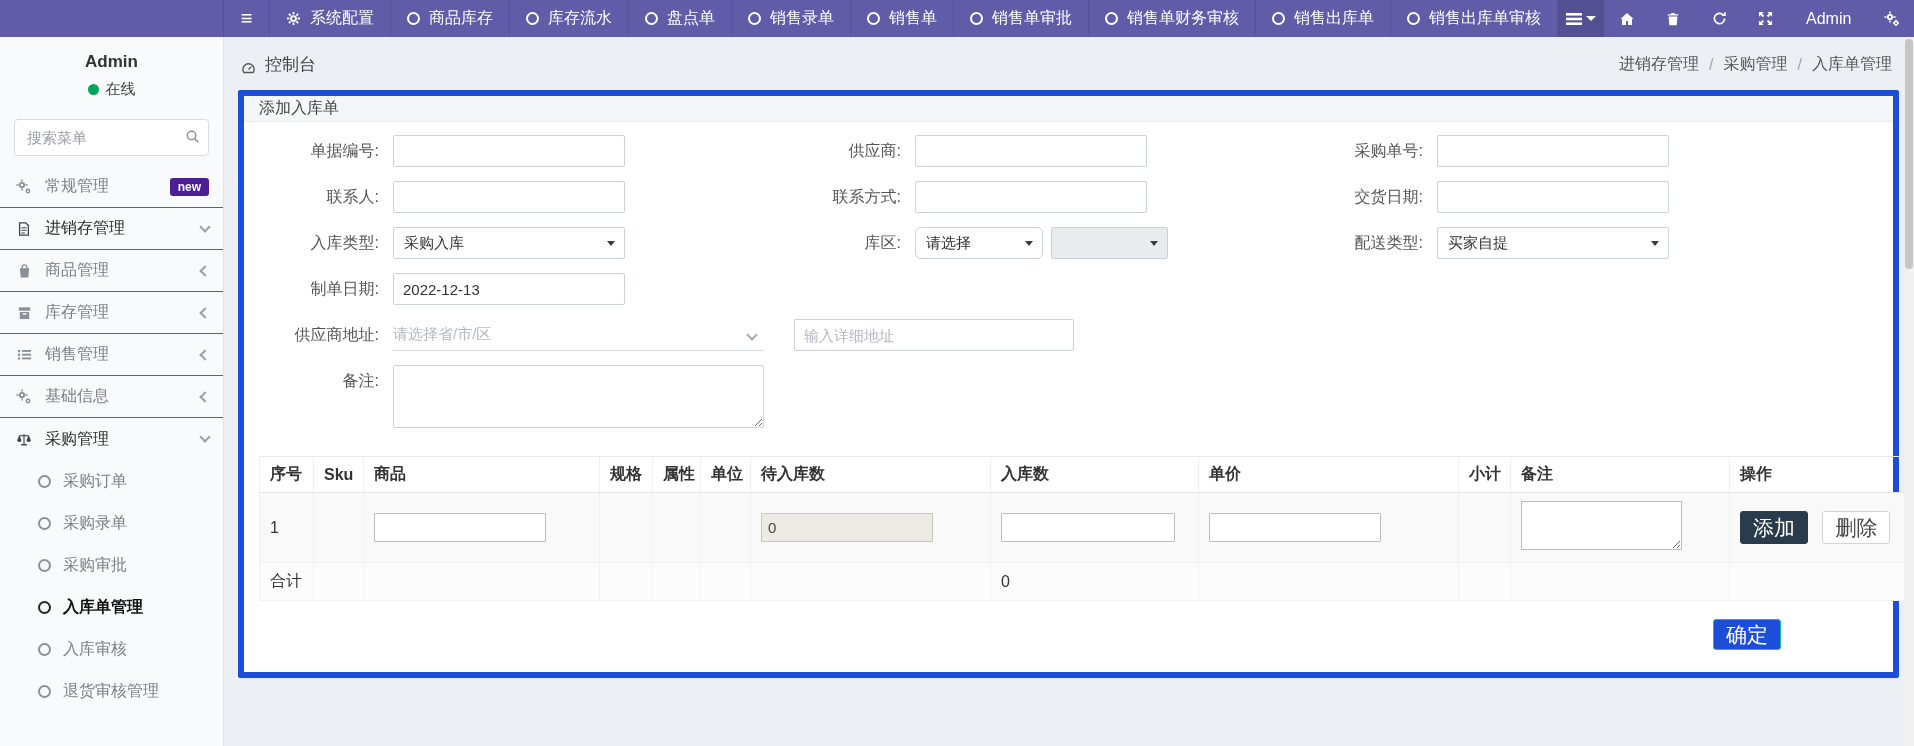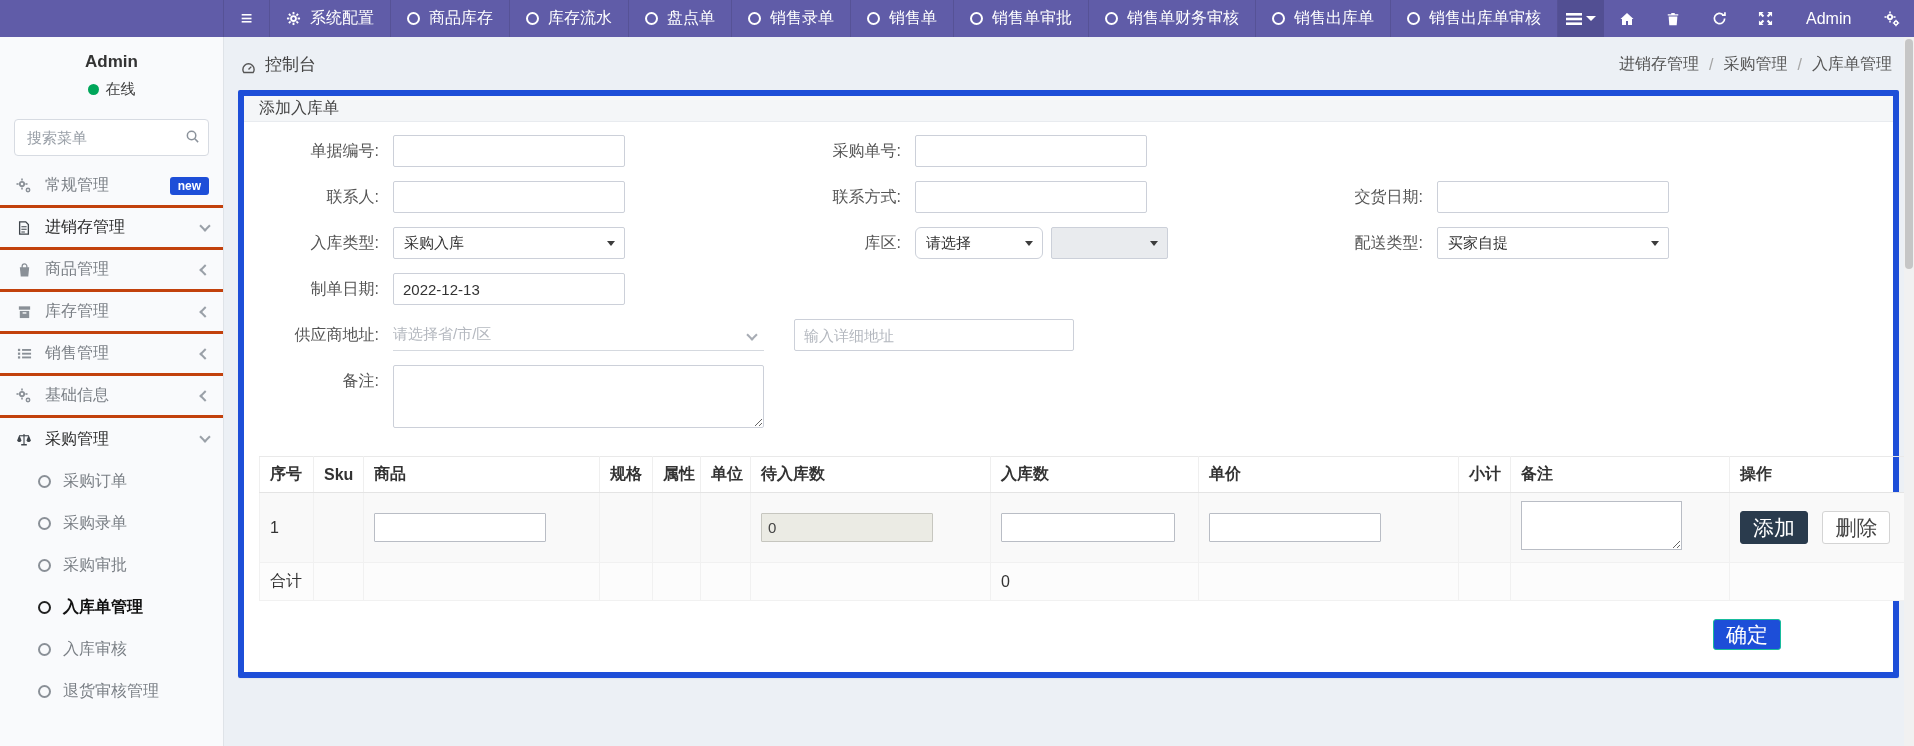--- a/index.html
+++ b/index.html
@@ -24,25 +24,25 @@
   .sidebar { position:absolute; left:0; top:37px; width:224px; bottom:0; background:#f9fafc; border-right:1px solid #dfe3e8; }
   .user-panel { text-align:center; padding:15px 0 6px; }
   .user-name { font-size:17px; font-weight:bold; color:#333; }
   .user-status { margin-top:8px; font-size:15px; color:#3c3c3c; display:flex; align-items:center; justify-content:center; gap:7px; }
   .dot-online { width:11px; height:11px; border-radius:50%; background:#00a65a; }
   .sidebar-search { margin:14px 14px 10px; position:relative; }
   .sidebar-search input { width:100%; height:37px; border:1px solid #d7dbe2; border-radius:4px; background:#fff; padding:0 32px 0 12px; font-size:15px; color:#555; outline:none; font-family:inherit; }
   .sidebar-search input::placeholder { color:#9aa0a8; }
   .sidebar-search .icon { position:absolute; right:9px; top:10px; color:#8b929b; }
   .menu { list-style:none; }
-  .menu-item { height:42px; display:flex; align-items:center; gap:11px; padding:0 14px; font-size:16px; color:#7a7f85; border-bottom:3px solid #c2410c; cursor:pointer; }
+  .menu-item { height:42px; display:flex; align-items:center; gap:11px; padding:0 14px; font-size:16px; color:#7a7f85; border-bottom:1px solid #c2410c; cursor:pointer; }
   .menu-item .icon { width:20px; color:#8a9097; flex:none; }
   .menu-item.open { color:#2c2c2c; }
   .menu-item.open .icon { color:#3f454b; }
-  .badge-new { margin-left:auto; background:#1d4ed8; color:#fff; font-size:12px; font-weight:bold; padding:3px 8px; border-radius:3px; line-height:1; }
+  .badge-new { margin-left:auto; background:#4c1d95; color:#fff; font-size:12px; font-weight:bold; padding:3px 8px; border-radius:3px; line-height:1; }
   .chev { margin-left:auto; width:8px; height:8px; border-right:2px solid #9aa0a8; border-bottom:2px solid #9aa0a8; flex:none; }
   .chev.left { transform:rotate(135deg); }
   .chev.down { transform:rotate(45deg); margin-top:-4px; }
   .submenu { list-style:none; }
   .submenu-item { height:42px; display:flex; align-items:center; gap:12px; padding-left:38px; font-size:16px; color:#7a7f85; cursor:pointer; }
   .submenu-item .circle { width:13px; height:13px; border:2px solid #8a9097; border-radius:50%; flex:none; }
   .submenu-item.active { color:#111; font-weight:bold; }
   .submenu-item.active .circle { border-color:#222; }
 
   
@@ -385,20 +385,24 @@
     </div>
   </div>
 
   <div class="box">
     <div class="box-header">添加入库单</div>
     <div class="box-body">
 
       <div class="form-row">
         <div class="form-col">
           <label class="form-label">单据编号:</label>
+          <input class="txt-input" type="text" style="">
+        </div>
+        <div class="form-col">
+          <label class="form-label">供应商:</label>
           <input class="txt-input" type="text" style="">
         </div>
         <div class="form-col">
           <label class="form-label">采购单号:</label>
           <input class="txt-input" type="text" style="">
         </div>
       </div>
 
       <div class="form-row">
         <div class="form-col">

